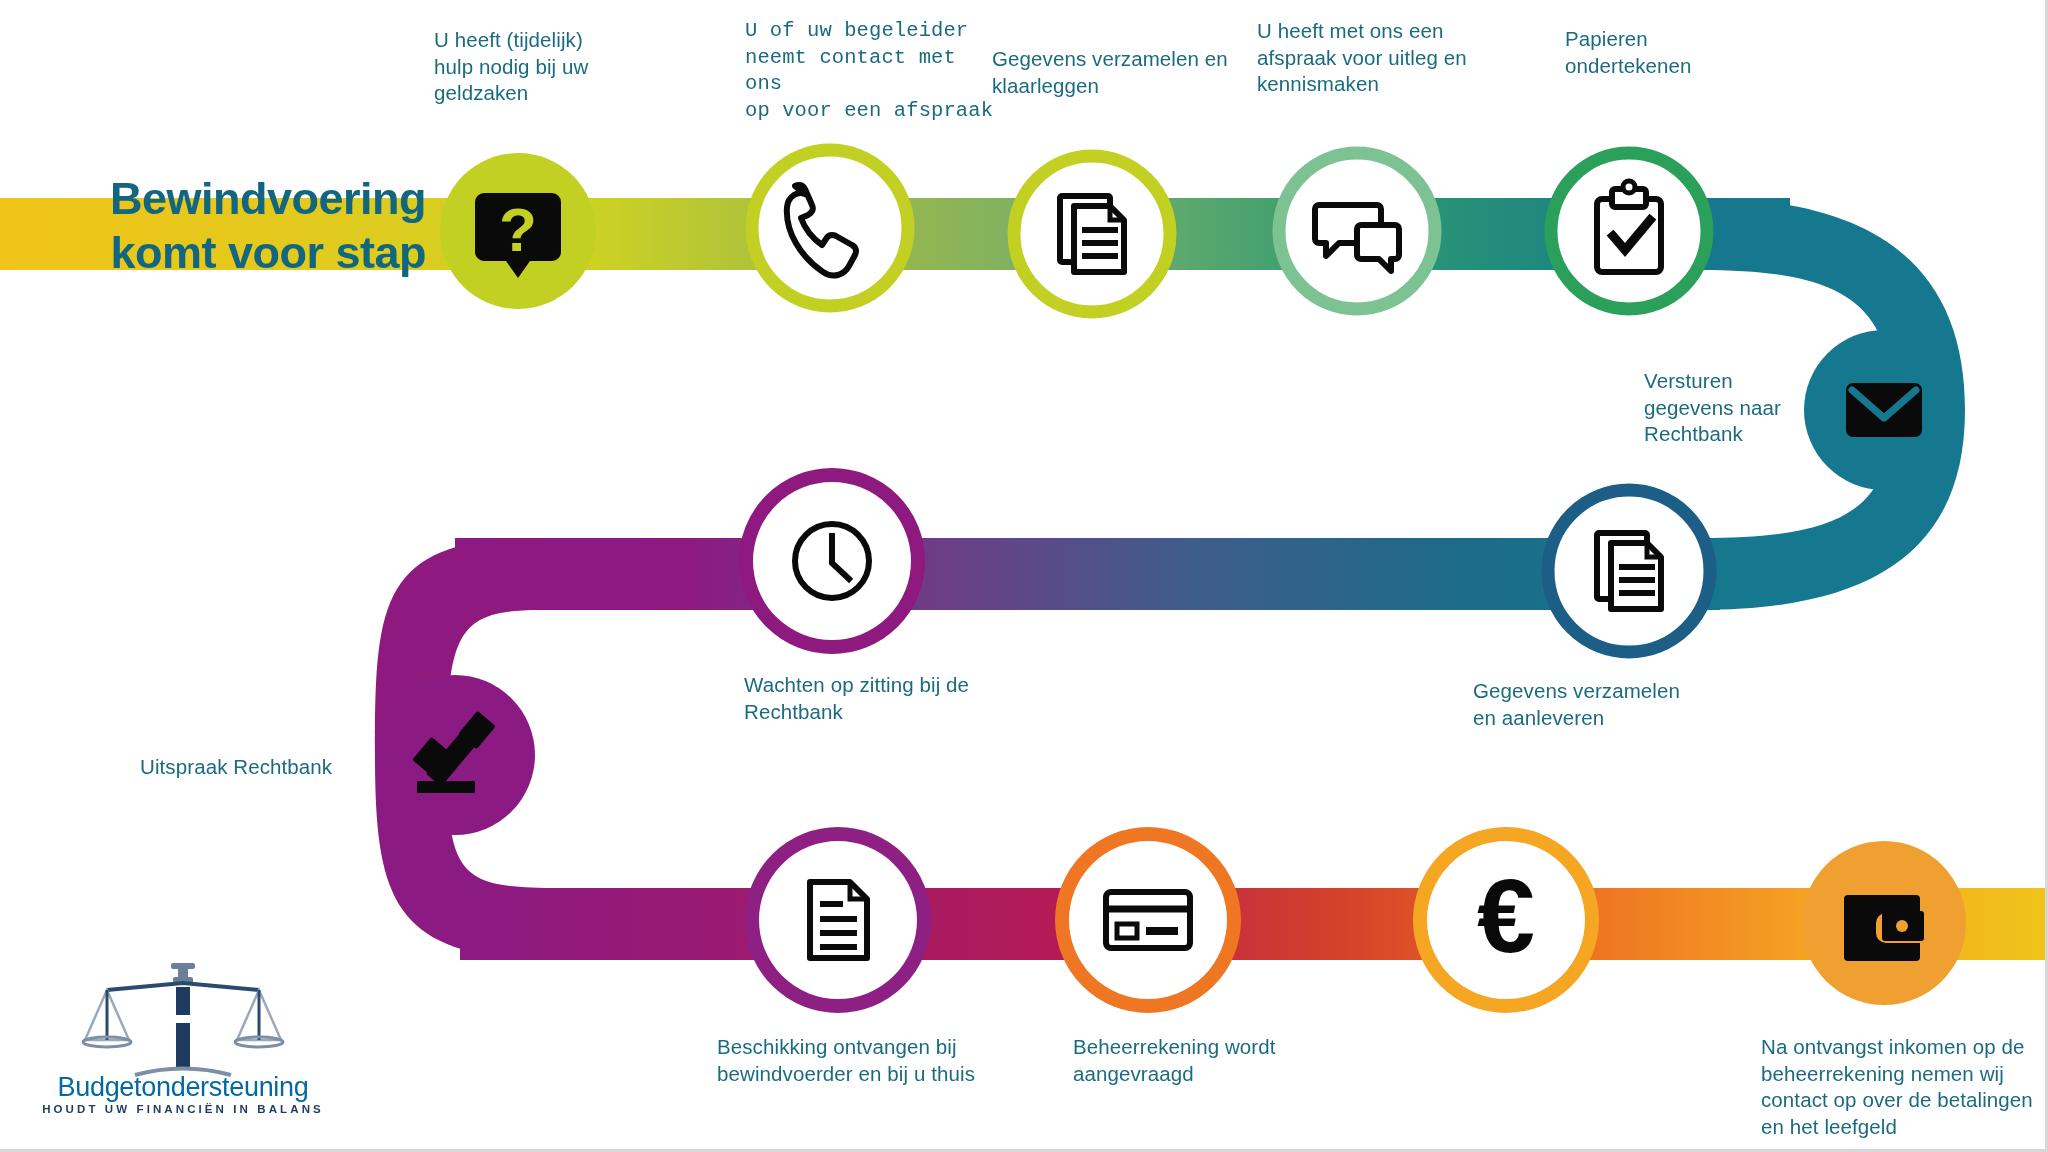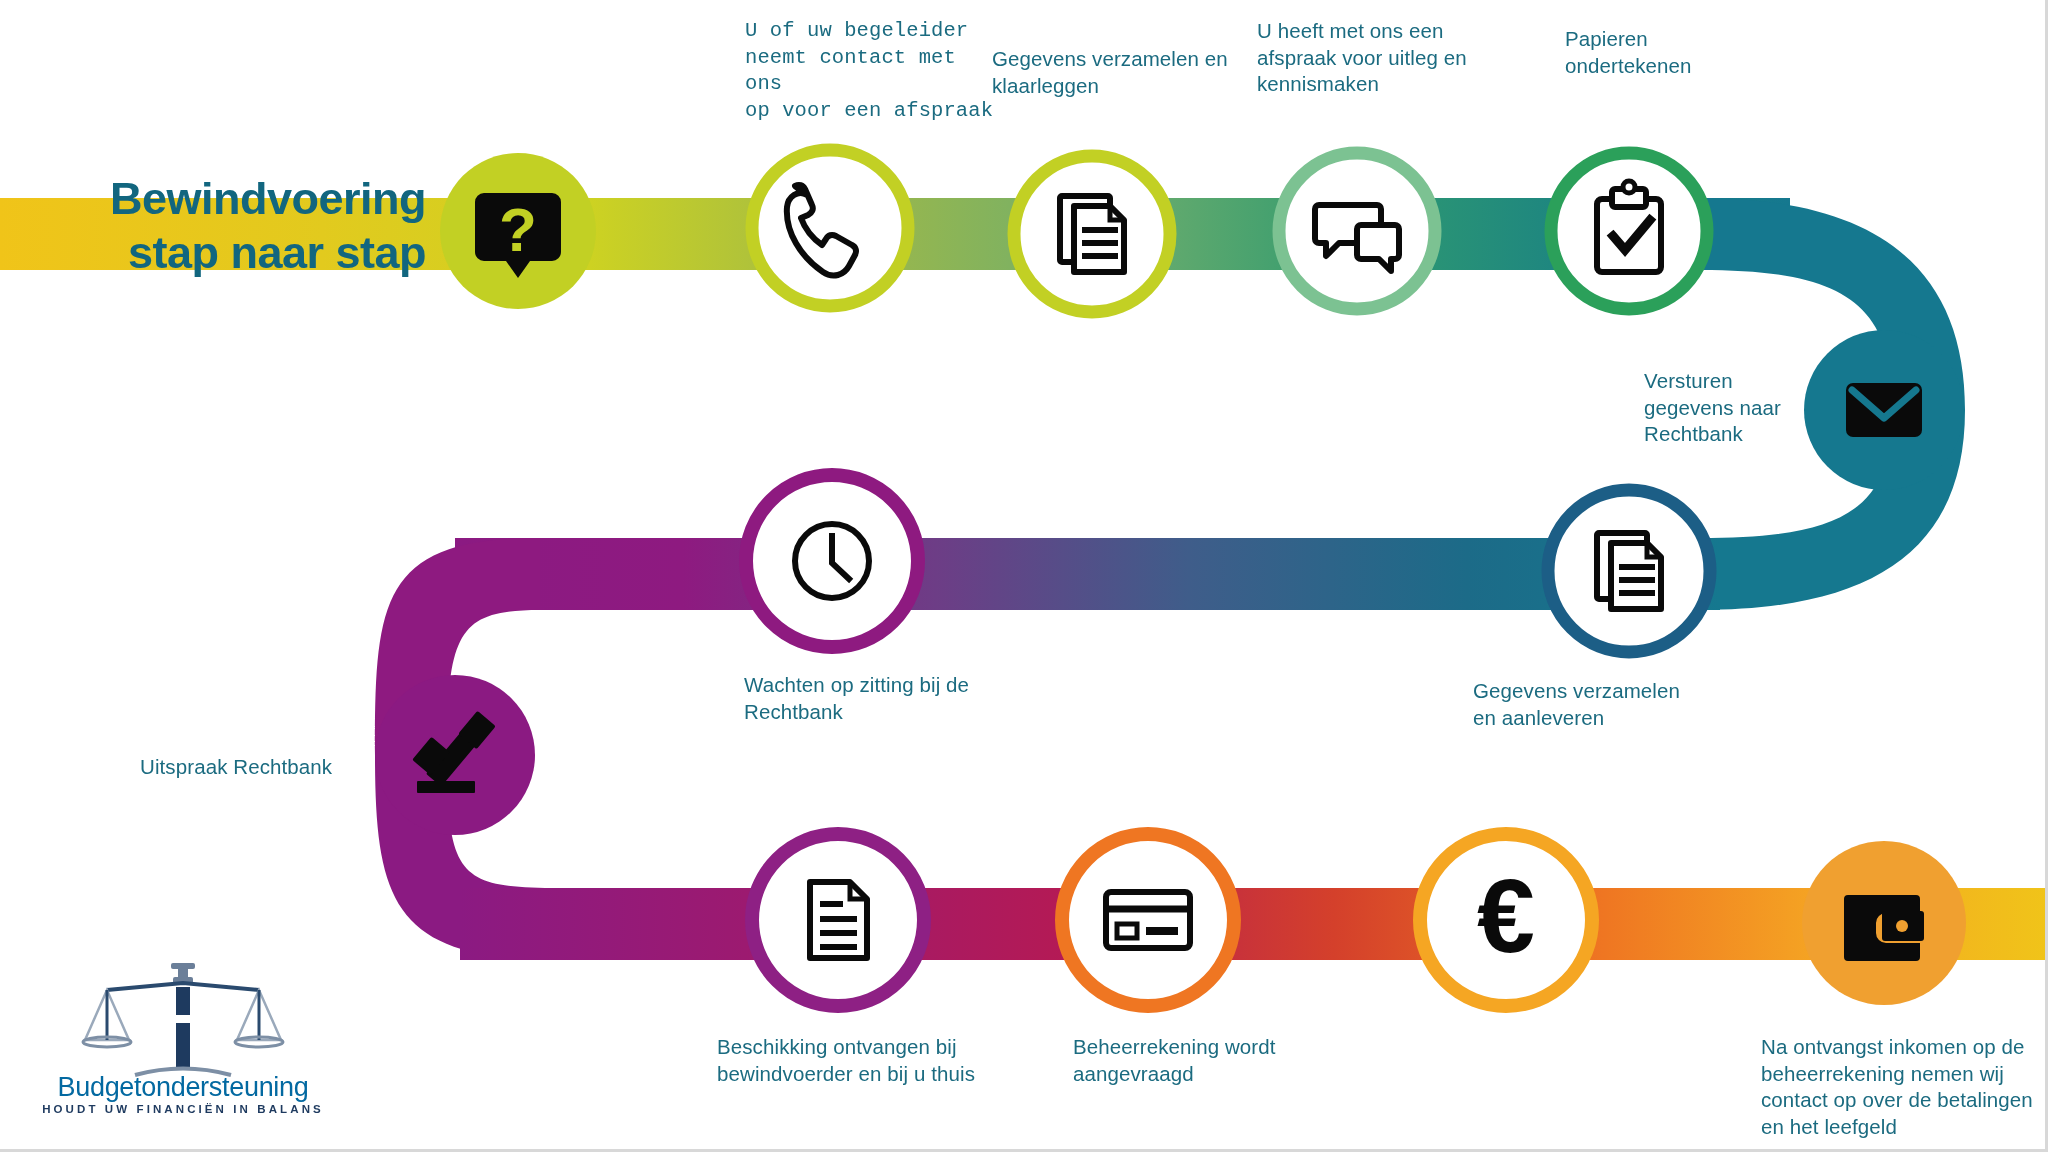--- a/index.html
+++ b/index.html
@@ -213,23 +213,26 @@
       <ellipse cx="-76" cy="7" rx="24" ry="5" fill="none" stroke="#7d8fa5" stroke-width="3"></ellipse>
       <path d="M 76 -45 L 54 5 L 98 5 Z" fill="none" stroke="#9aa9bb" stroke-width="2.5"></path>
       <path d="M 76 -45 L 76 5" stroke="#2a4a6e" stroke-width="3"></path>
       <ellipse cx="76" cy="7" rx="24" ry="5" fill="none" stroke="#7d8fa5" stroke-width="3"></ellipse>
       <path d="M -48 40 Q 0 27 48 40" fill="none" stroke="#7d8fa5" stroke-width="4"></path>
     </g>
   </svg>
 
   <div class="title" style="left:6px;top:172px;width:420px;text-align:right;">
     <div>Bewindvoering</div>
-    <div>stap naar stap</div>
+    <div>komt voor stap</div>
   </div>
 
+  <div class="lbl" style="left: 434px; top: 27px; width: 230px; white-space: pre-line;">U heeft (tijdelijk)
+hulp nodig bij uw
+geldzaken</div>
   <div class="lbl" style="left: 745px; top: 18px; width: 250px; white-space: pre-line; font-family: Liberation Mono, monospace;">U of uw begeleider
 neemt contact met ons
 op voor een afspraak</div>
   <div class="lbl" style="left: 992px; top: 26px; width: 260px; white-space: pre-line; margin-top: 20px;">Gegevens verzamelen en
 klaarleggen</div>
   <div class="lbl" style="left: 1257px; top: 18px; width: 250px; white-space: pre-line;">U heeft met ons een
 afspraak voor uitleg en
 kennismaken</div>
   <div class="lbl" style="left: 1565px; top: 26px; width: 210px; white-space: pre-line;">Papieren
 ondertekenen</div>

